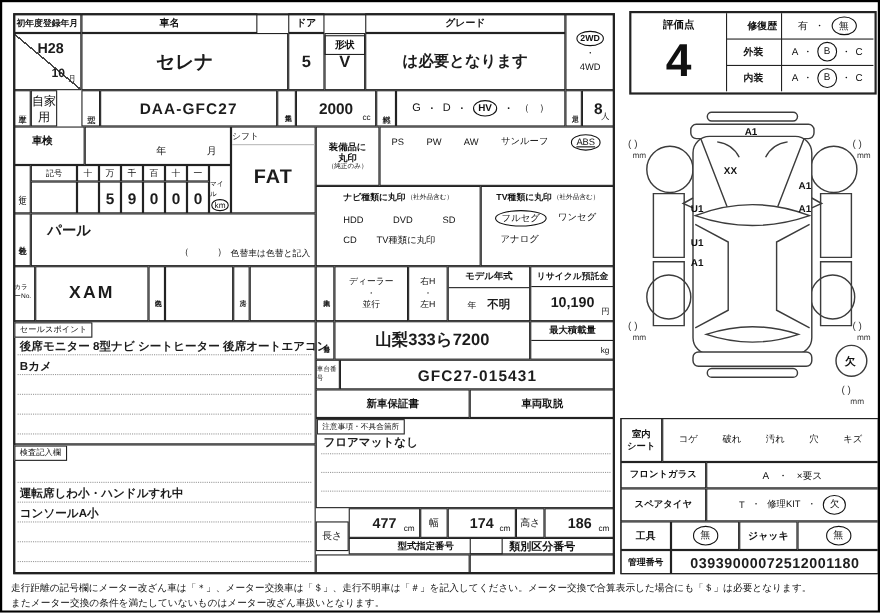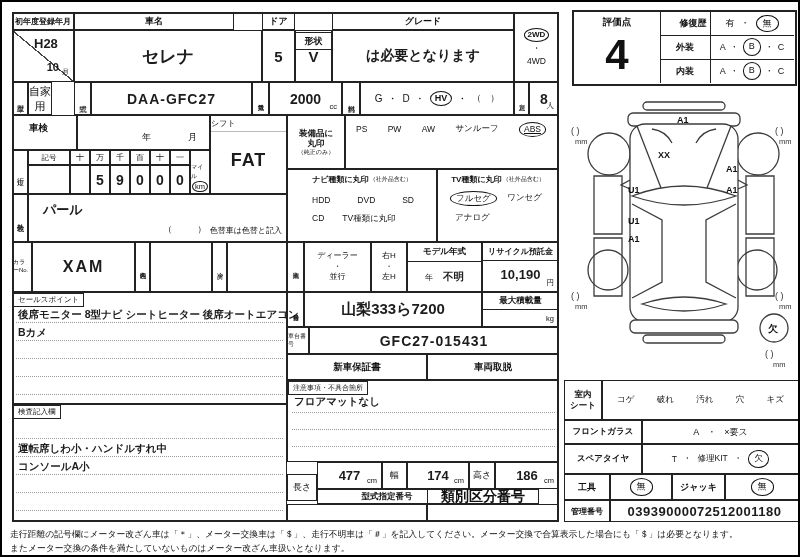--- a/index.html
+++ b/index.html
@@ -255,21 +255,21 @@
     <div class="ctr hand" style="width:100%;height:100%;font-size:13px;">174</div>
     <span class="unit">cm</span>
   </div>
   <div class="cell ctr" style="left:467px;top:460px;width:26px;height:27px;font-size:9px;">高さ</div>
   <div class="cell" style="left:493px;top:460px;width:64px;height:27px;">
     <div class="ctr hand" style="width:100%;height:100%;font-size:13px;">186</div>
     <span class="unit">cm</span>
   </div>
 
   <div class="cell ctr b" style="left:285px;top:487px;width:140px;height:15px;font-size:8.5px;margin-left:30px;">型式指定番号</div>
-  <div class="cell ctr b" style="left:425px;top:487px;width:112px;height:15px;font-size:14px;">類別区分番号</div>
+  <div class="cell ctr b" style="left:425px;top:487px;width:132px;height:15px;font-size:10px;">類別区分番号</div>
   <div class="cell" style="left:285px;top:502px;width:140px;height:18px;"></div>
   <div class="cell" style="left:425px;top:502px;width:132px;height:18px;"></div>
 
   <div class="cell" style="left:570px;top:8px;width:225px;height:76px;border-width:2.5px;">
     <div class="vl" style="left:86px;top:0;height:71px;"></div>
     <div class="vl" style="left:136px;top:0;height:71px;"></div>
     <div class="hl" style="left:86px;top:23px;width:134px;"></div>
     <div class="hl" style="left:86px;top:47px;width:134px;"></div>
     <div class="txt b ctr" style="left:0;top:4px;width:86px;font-size:9.5px;position:absolute;">評価点</div>
     <div class="txt b ctr" style="left:0;top:16px;width:86px;height:54px;font-size:42px;position:absolute;">4</div>

